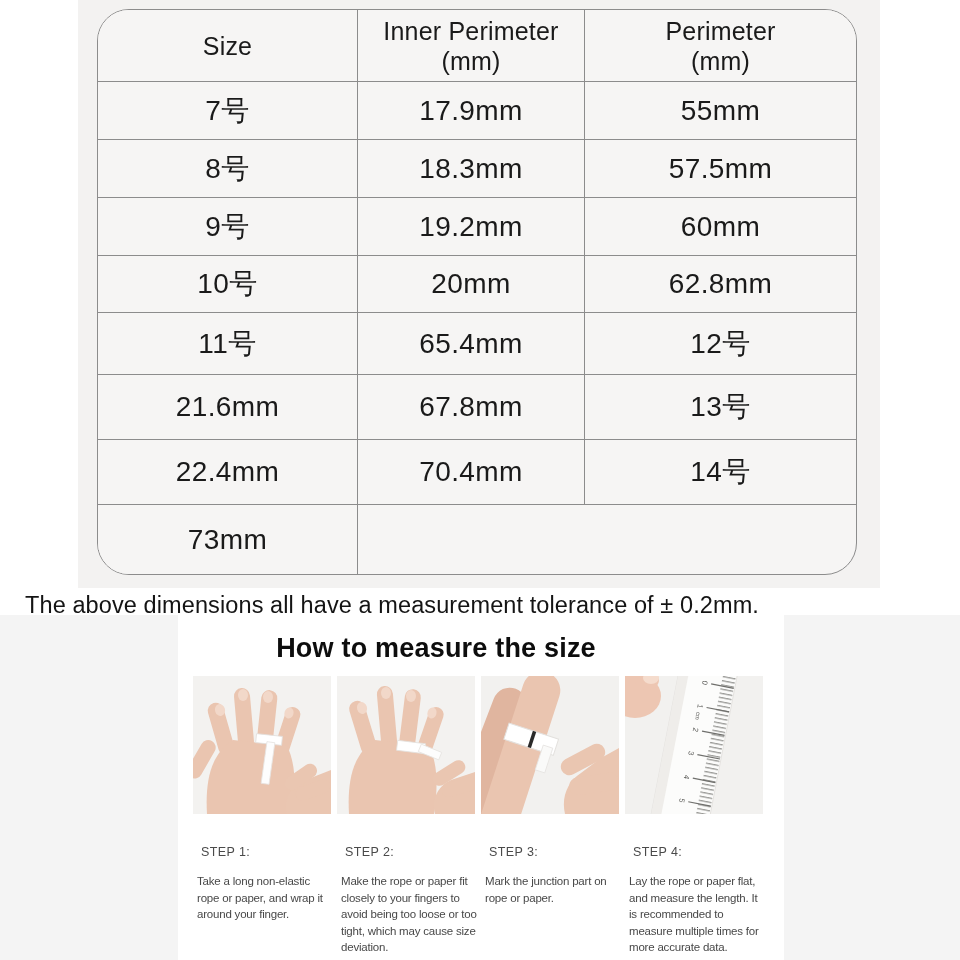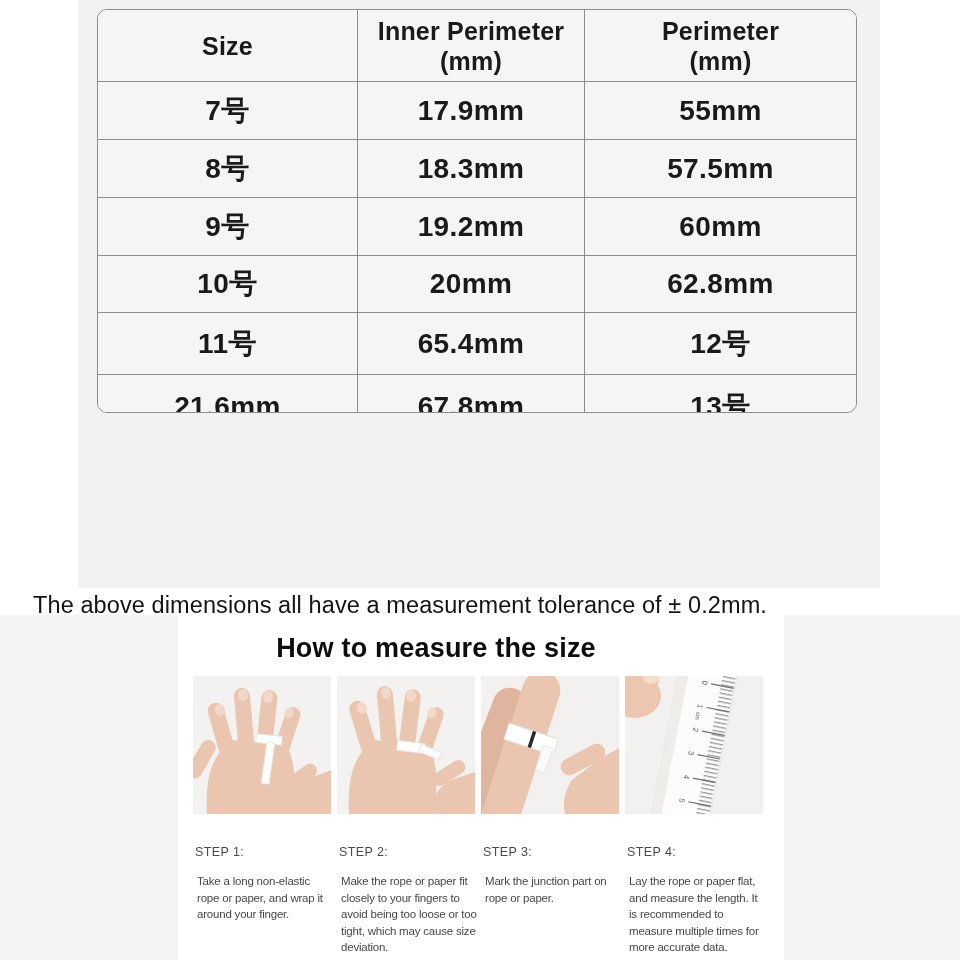--- a/index.html
+++ b/index.html
@@ -11,58 +11,57 @@
   }
   .table-band{
     position:absolute;left:78px;top:0;width:802px;height:588px;
     background:#f3f2f1;
   }
   .side-gray{position:absolute;top:615px;height:345px;background:#f4f4f4;}
   .side-gray.left{left:0;width:178px;}
   .side-gray.right{left:784px;width:176px;}
 
   .size-table{
-    position:absolute;left:97px;top:9px;width:760px;height:404px;
-    box-sizing:border-box;border:1px solid #8c8c8c;border-radius:10px;
+    position:absolute;left:97px;top:9px;width:760px;height:566px;
+    box-sizing:border-box;border:1px solid #8c8c8c;border-radius:32px;
     overflow:hidden;background:#f6f5f4;
     display:grid;
     grid-template-columns:260px 227px 271px;
     grid-template-rows:72px 58px 58px 58px 57px 62px 65px 65px 1fr;
-    font-weight:bold;
   }
   .size-table > div{
     border-right:1px solid #8c8c8c;border-bottom:1px solid #8c8c8c;
     display:flex;align-items:center;justify-content:center;
     font-size:28px;color:#1a1a1a;letter-spacing:0.4px;
     background:#f6f5f4;
   }
   .size-table > div:nth-child(3n){border-right:none;justify-content:center;}
   .size-table > div:nth-child(n+25){border-bottom:none;}
   .size-table > div.hdr{
     flex-direction:column;font-size:25px;line-height:30px;letter-spacing:0.2px;
   }
 
   .note{
-    position:absolute;top:592px;left:16px;width:768px;text-align:center;
+    position:absolute;top:592px;left:8px;width:768px;text-align:center;
     font-size:23.5px;color:#141414;letter-spacing:0.1px;
   }
   .howto-title{
     position:absolute;top:633px;left:0;width:872px;text-align:center;
     font-size:27px;font-weight:bold;color:#0d0d0d;letter-spacing:0.2px;
   }
 
   .photos{position:absolute;left:193px;top:676px;display:flex;gap:6px;}
   .photo{width:138px;height:138px;background:#f3f2f0;overflow:hidden;}
   .photo svg{display:block;}
 
   .steps{position:absolute;left:193px;top:845px;display:flex;gap:2px;}
   .step{width:142px;box-sizing:border-box;}
   .step-label{
     font-size:12.5px;color:#4a4a4a;letter-spacing:0.4px;
-    margin:0 0 14px 2px;
+    margin:0 0 14px 8px;
   }
   .step-text{
     font-size:11.5px;line-height:16.5px;color:#484848;letter-spacing:-0.2px;
     margin-left:4px;
   }
 </style>
 </head>
 <body>
 
 <div class="table-band"></div>

